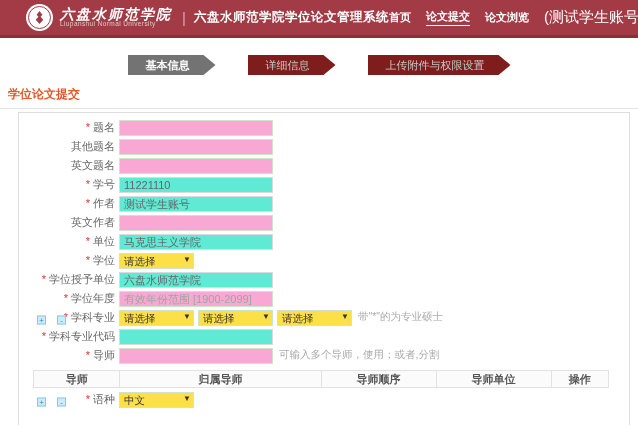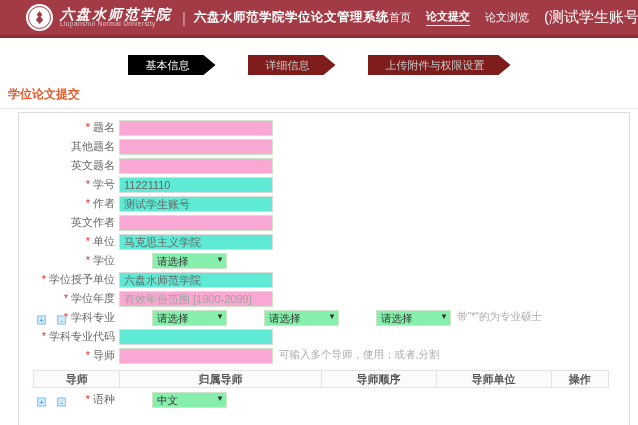--- a/index.html
+++ b/index.html
@@ -13,46 +13,46 @@
   .logo::before { content:""; position:absolute; inset:2px; border:1.5px solid #a23b45; border-radius:50%; }
   .logo::after { content:""; position:absolute; left:9px; top:7px; width:9px; height:13px; background:#a23b45;
                  clip-path:polygon(50% 0,82% 28%,62% 45%,92% 68%,50% 100%,8% 68%,38% 45%,18% 28%); }
   .uni { margin-left:7px; line-height:1.05; }
   .uni-cn { font-family:"DejaVu Serif", serif; font-style:italic; font-weight:bold;
             font-size:14px; color:#fff; letter-spacing:2px; white-space:nowrap; }
   .uni-en { font-size:6.5px; color:#e6c3c7; letter-spacing:.4px; }
   .hdr-div { color:rgba(255,255,255,.55); font-size:15px; margin:0 8px 0 10px; font-weight:200; }
   .sys { font-size:12.5px; font-weight:bold; color:#fff; letter-spacing:.5px; white-space:nowrap; }
   .hdr nav { margin-left:auto; display:flex; align-items:center; gap:15px; }
-  .nav-item { color:#fff; cursor:pointer; text-decoration:none; white-space:nowrap; padding-bottom:1px; }
+  .nav-item { color:#fff; cursor:pointer; text-decoration:none; white-space:nowrap; padding-bottom:1px;font-weight:bold; }
   .nav-item.active { font-weight:bold; border-bottom:1px solid #fff; }
   .account { color:#fff; font-size:15px; white-space:nowrap; }
 
   
   .stepper { display:flex; justify-content:center; gap:32px; margin-top:17px; height:20px; }
   .step { height:20px; line-height:20px; padding:0 26px 0 18px; background:#7f1d1d; color:#c6c6c6;
           font-size:11px; clip-path:polygon(0 0, calc(100% - 12px) 0, 100% 50%, calc(100% - 12px) 100%, 0 100%); }
-  .step.active { background:#000000; color:#fff; font-weight:normal; }
+  .step.active { background:#737373; color:#fff; font-weight:bold; }
 
   
   .sec-wrap { margin-top:11px; padding:0 16px 5px 8px; border-bottom:1px solid #e4e4e4; }
   .sec-title { color:#e2582b; font-size:12px; font-weight:bold; }
 
   
   .form-box { margin:3px 8px 0 18px; border:1px solid #ddd; padding-top:7px; height:319px; }
   .row { display:flex; align-items:flex-start; height:19px; position:relative; }
   .lbl { width:96px; text-align:right; color:#666; white-space:nowrap; flex:none; }
   .star { color:#e03131; margin-right:3px; }
   .txt { width:154px; height:16px; border:1px solid #cfe4ca; background:#f9a8d4;
          font-size:11px; padding:0 4px; color:#333; margin-left:4px; font-family:inherit; }
   .txt::placeholder { color:#9aa89c; }
   .ro  { background:#5eead4; border:1px solid #dbdbdb; color:#666; }
   .sel { position:relative; margin-left:4px; flex:none; }
-  .sel select { width:75px; height:16px; border:1px solid #cfe4ca; background:#86efac; color:#333;
-                font-size:10.5px; appearance:none; -webkit-appearance:none; padding:0 13px 0 4px; font-family:inherit;margin-left:33px; }
+  .sel select { width:75px; height:16px; border:1px solid #cfe4ca; background:#fde047; color:#333;
+                font-size:10.5px; appearance:none; -webkit-appearance:none; padding:0 13px 0 4px; font-family:inherit; }
   .sel .arr { position:absolute; right:3px; top:2px; font-size:8px; color:#333; pointer-events:none; }
   .hint { color:#aaa; font-size:10.5px; margin-left:6px; white-space:nowrap; }
   .icons { position:absolute; left:18px; top:50%; transform:translateY(-50%); display:flex; gap:11px; }
   .mini { width:9px; height:9px; background:#cfeafb; border:1px solid #85c9ef; color:#1d8fd1;
           font-size:8px; line-height:7px; text-align:center; cursor:pointer; }
 
   
   .sup { width:calc(100% - 34px); margin:3px 0 0 14px; border-collapse:collapse; table-layout:fixed; }
   .sup th { border:1px solid #e2e2e2; background:#fbfbfb; height:17px; font-size:11px;
             color:#555; font-weight:bold; text-align:center; }

